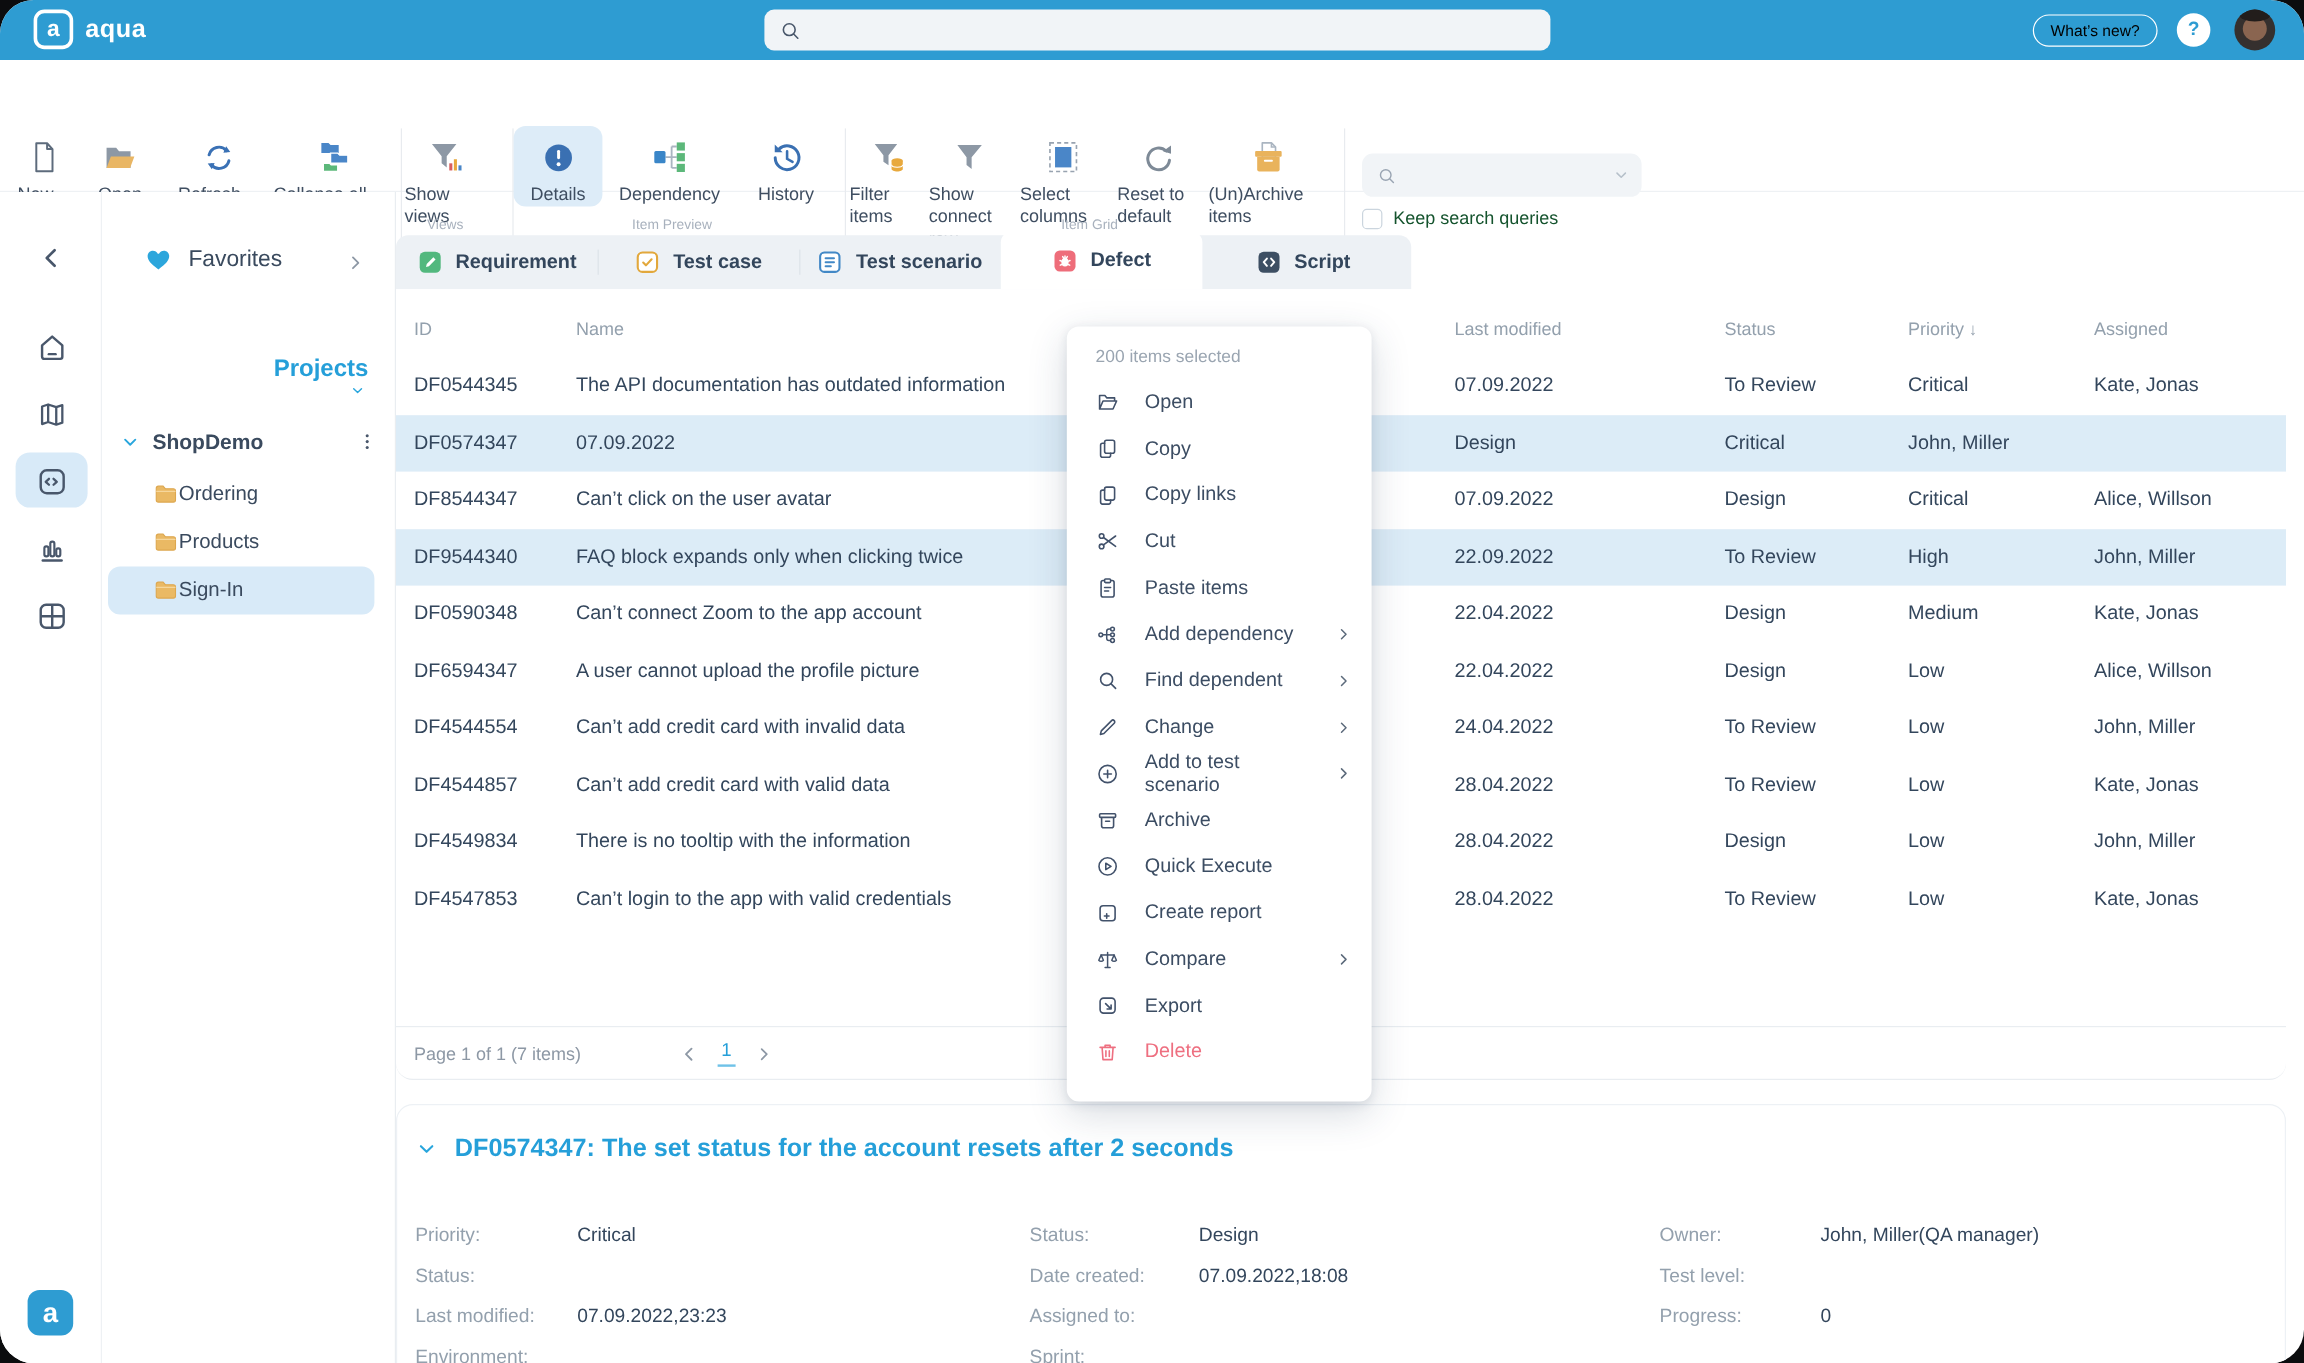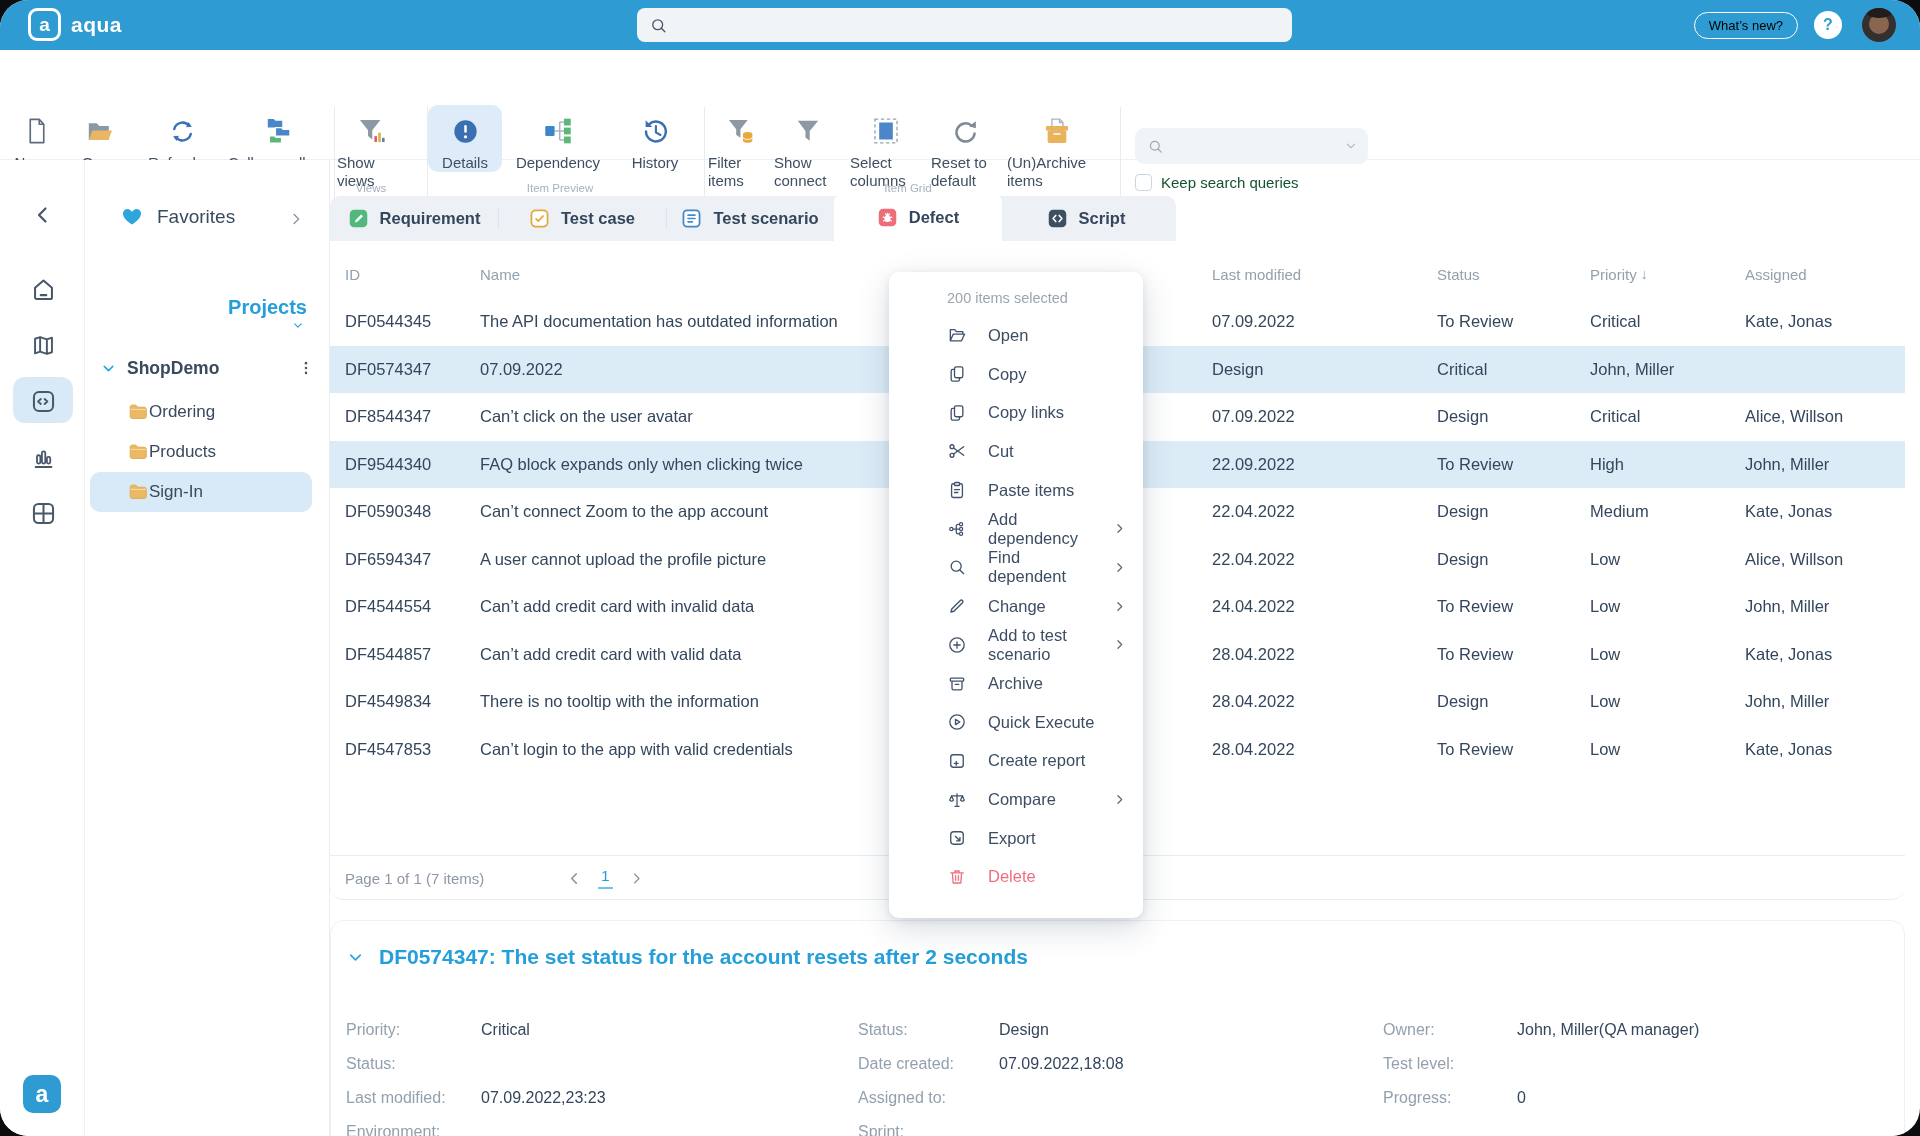--- a/index.html
+++ b/index.html
@@ -96,21 +96,21 @@
   .pager-summary { font-size:15px; color:#8d98a5; margin-left:15px; }
   .pager { position:absolute; left:236px; display:flex; align-items:center; gap:15px; }
   .pg-arrow { color:#8d98a5; }
   .pg-num { font-size:15.5px; color:#259fd9; border-bottom:2px solid #6fc2e8; padding:0 3px 2px; }
   .page-sizes { position:absolute; right:115px; display:flex; gap:20px; }
   .psize { font-size:15.5px; color:#8d98a5; padding-bottom:3px; }
   .psize.active { color:#259fd9; border-bottom:2px solid #6fc2e8; }
 
   
   .cmenu { position:absolute; left:559px; top:112px; width:254px; height:646px; background:#fff; border-radius:10px;
-    box-shadow:0 10px 32px rgba(40,60,90,.18), 0 2px 8px rgba(40,60,90,.10); z-index:10; padding-top:8px;padding-left:34px; }
+    box-shadow:0 10px 32px rgba(40,60,90,.18), 0 2px 8px rgba(40,60,90,.10); z-index:10; padding-top:8px; }
   .cmenu-header { height:36px; display:flex; align-items:center; padding-left:24px; font-size:14.5px; color:#9aa5b1; }
   .cmenu-item { height:38.7px; display:flex; align-items:center; padding:0 16px 0 24px; gap:21px; }
   .cmenu-item .clabel { font-size:16.5px; color:#3c4d63; flex:1; }
   .cmenu-item .mi { color:#42526b; }
   .cmenu-item .submenu-arrow { display:none; color:#5d6b7c; }
   .cmenu-item.has-submenu .submenu-arrow { display:block; }
   .cmenu-item.danger .clabel, .cmenu-item.danger .mi { color:#ee6f80; }
 
   
   .detail-card { position:absolute; left:0; top:760px; width:1575px; height:370px; background:#fff;

